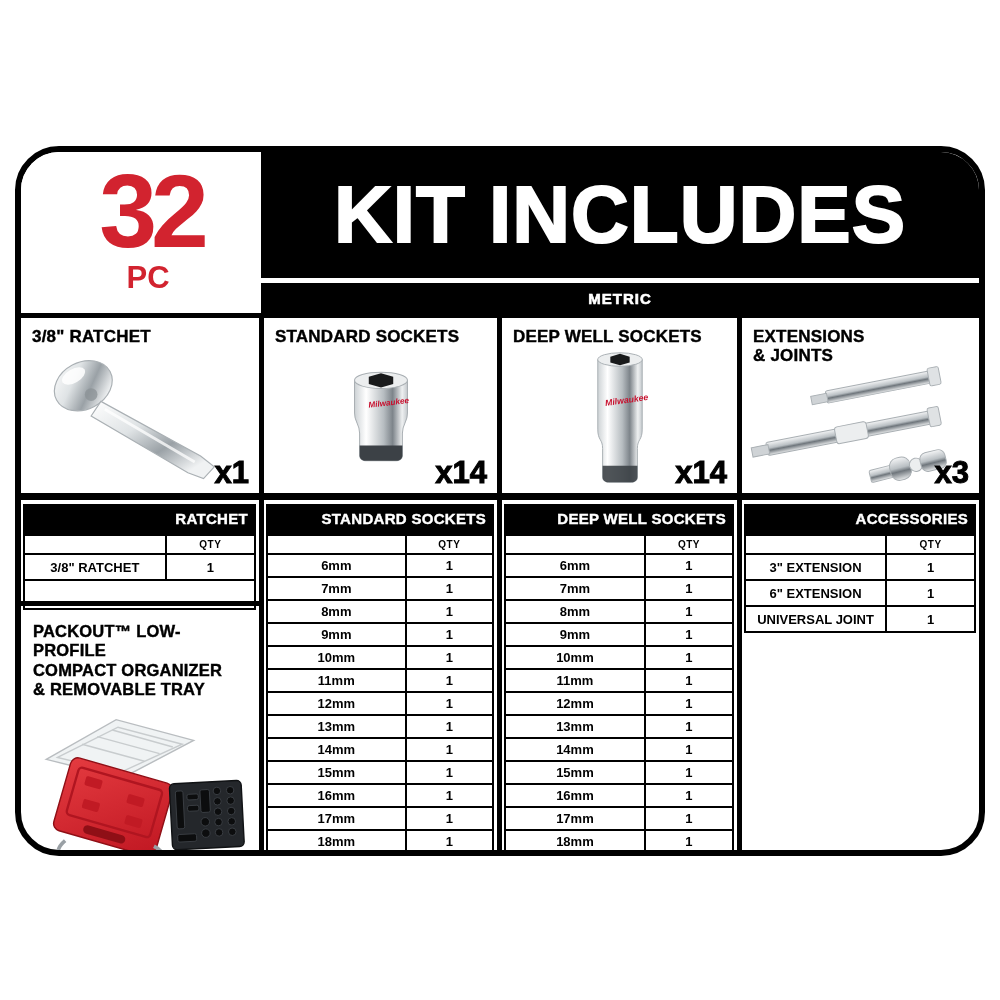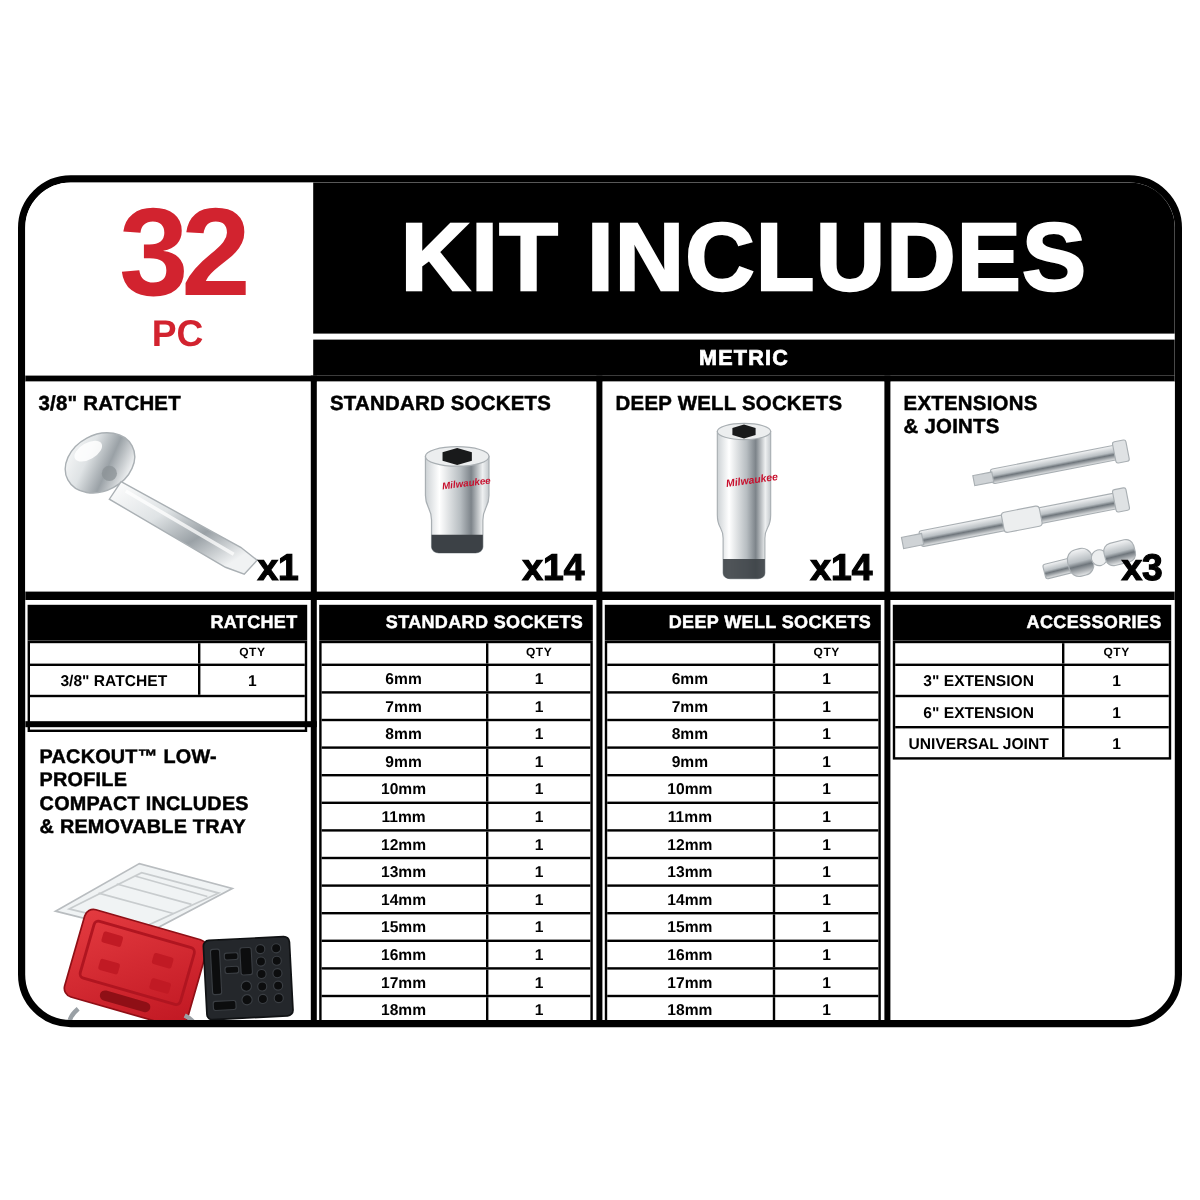--- a/index.html
+++ b/index.html
@@ -13,21 +13,21 @@
   .badge{position:absolute;left:0;top:0;width:240px;height:161px;background:#fff;}
   .badge-num{margin-top:12px;text-align:center;font-size:104px;line-height:.92;
              font-weight:bold;letter-spacing:-6px;padding-left:20px;}
   .badge-unit{text-align:center;font-size:31px;font-weight:bold;transform:translateX(7px);}
   .kit-band{position:absolute;left:240px;right:0;top:0;height:126px;background:#000;
             display:flex;align-items:center;justify-content:center;}
   .kit-band span{color:#fff;font-size:80px;font-weight:bold;letter-spacing:1px;
                  -webkit-text-stroke:2px #fff;white-space:nowrap;}
   .metric-band{position:absolute;left:240px;right:0;top:131px;height:30px;background:#000;
                display:flex;align-items:center;justify-content:center;}
-  .metric-band span{color:#fff;font-size:18px;font-weight:bold;letter-spacing:1px;
+  .metric-band span{color:#fff;font-size:15px;font-weight:bold;letter-spacing:1px;
                     -webkit-text-stroke:.6px #fff;}
 
   
   .hline{position:absolute;left:0;right:0;background:#000;}
   .hl-1{top:161px;height:5px;}
   .hl-2{top:341px;height:7px;}
   .hl-3{top:449px;height:5px;left:0;right:auto;width:243px;}
   .vline{position:absolute;top:161px;bottom:0;width:5px;background:#000;}
   .vl-1{left:238px;} .vl-2{left:476px;} .vl-3{left:716px;}
 
@@ -361,21 +361,21 @@
             <div class="tcell qty">1</div>
           </div>
         </div>
     </div>
 
     <div class="hline hl-3"></div>
 
     <div class="packout">
       <div class="packout-title">
         <span>PACKOUT™ LOW-PROFILE</span>
-        <span>COMPACT INCLUDES</span>
+        <span>COMPACT ORGANIZER</span>
         <span>&amp; REMOVABLE TRAY</span>
       </div>
       <svg width="222" height="152" viewBox="0 0 235 160">
 
         <polygon points="14,56 88,14 170,36 94,76" fill="#f0f3f4" stroke="#b9bdc0" stroke-width="1.5"></polygon>
         <polygon points="26,54 90,22 158,40 92,70" fill="none" stroke="#c8ccce" stroke-width="1.5"></polygon>
         <path d="M52,40 L118,58 M68,32 L134,50 M84,25 L148,43" stroke="#c8ccce" stroke-width="1.5" fill="none"></path>
 
         <g transform="rotate(16 90 110)">
           <rect x="28" y="68" width="112" height="80" rx="8" fill="url(#redBox)" stroke="#8f0f16" stroke-width="1.5"></rect>

